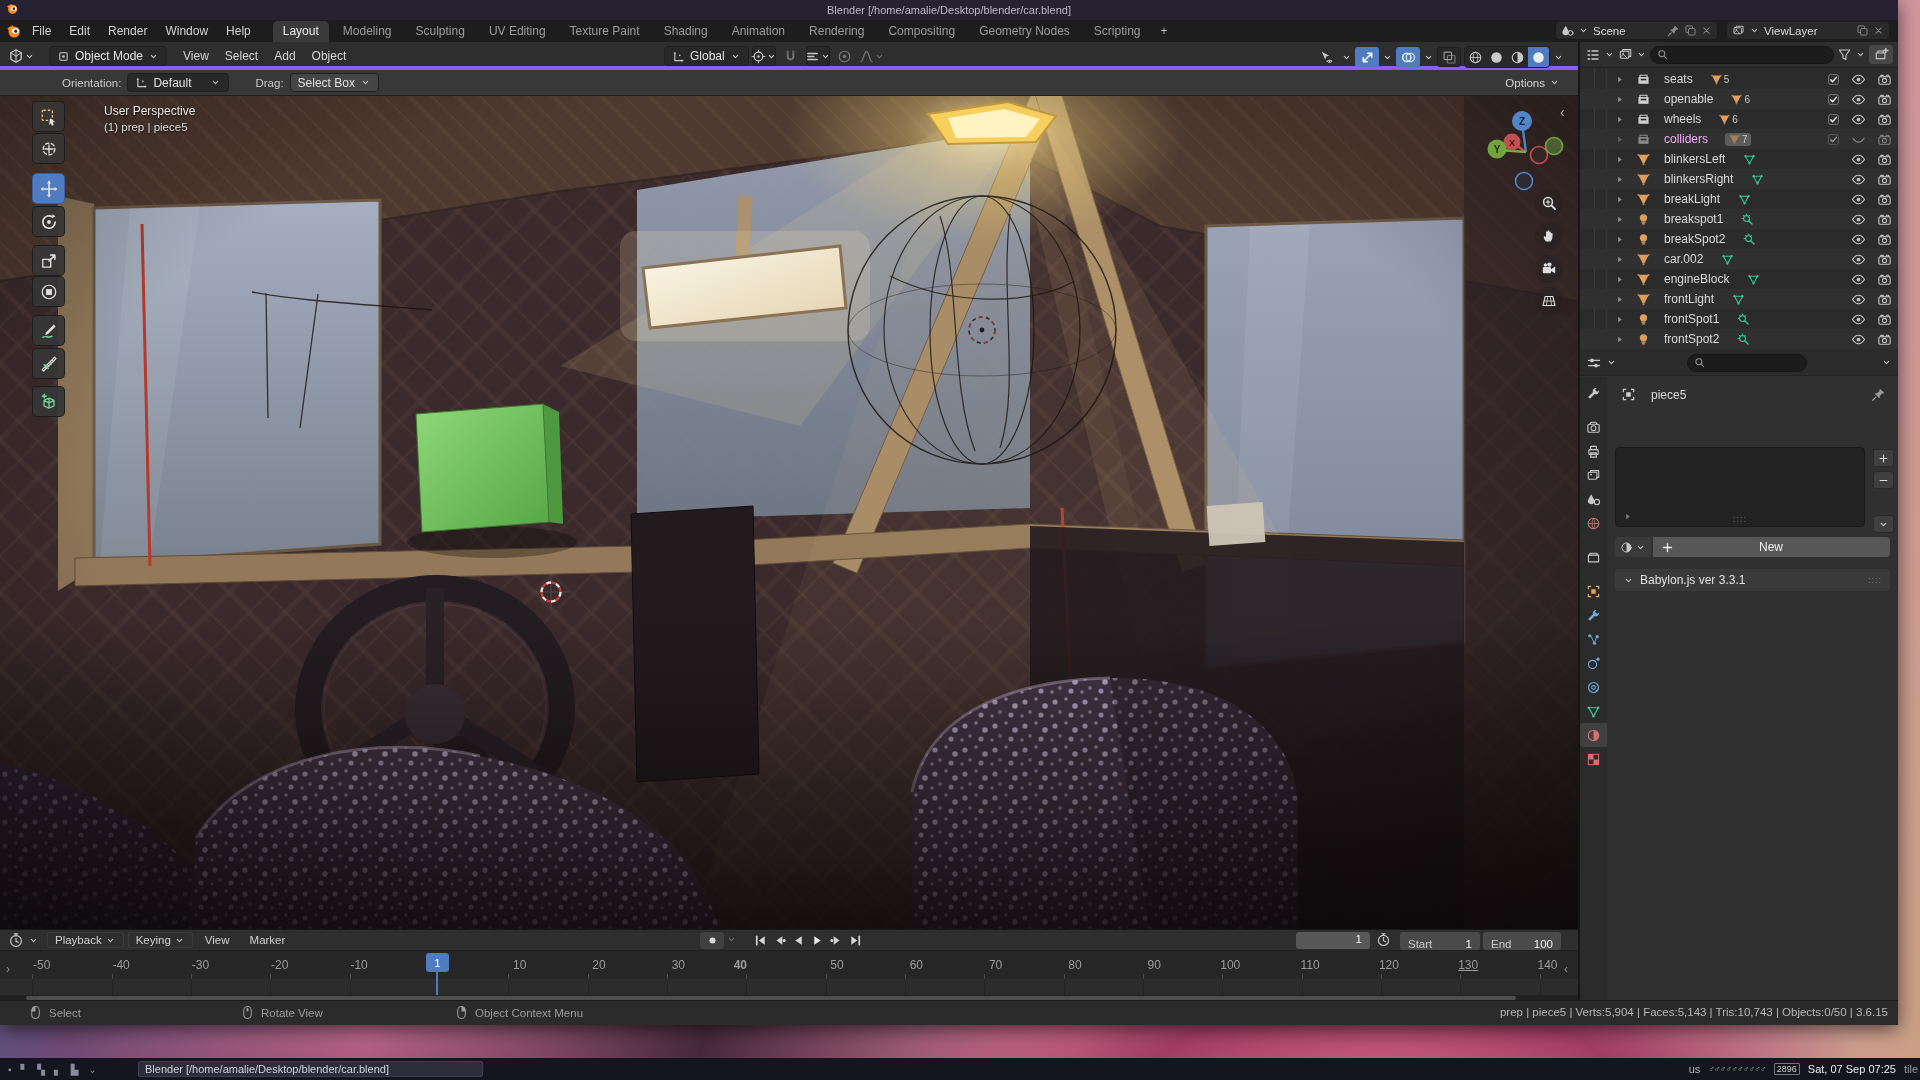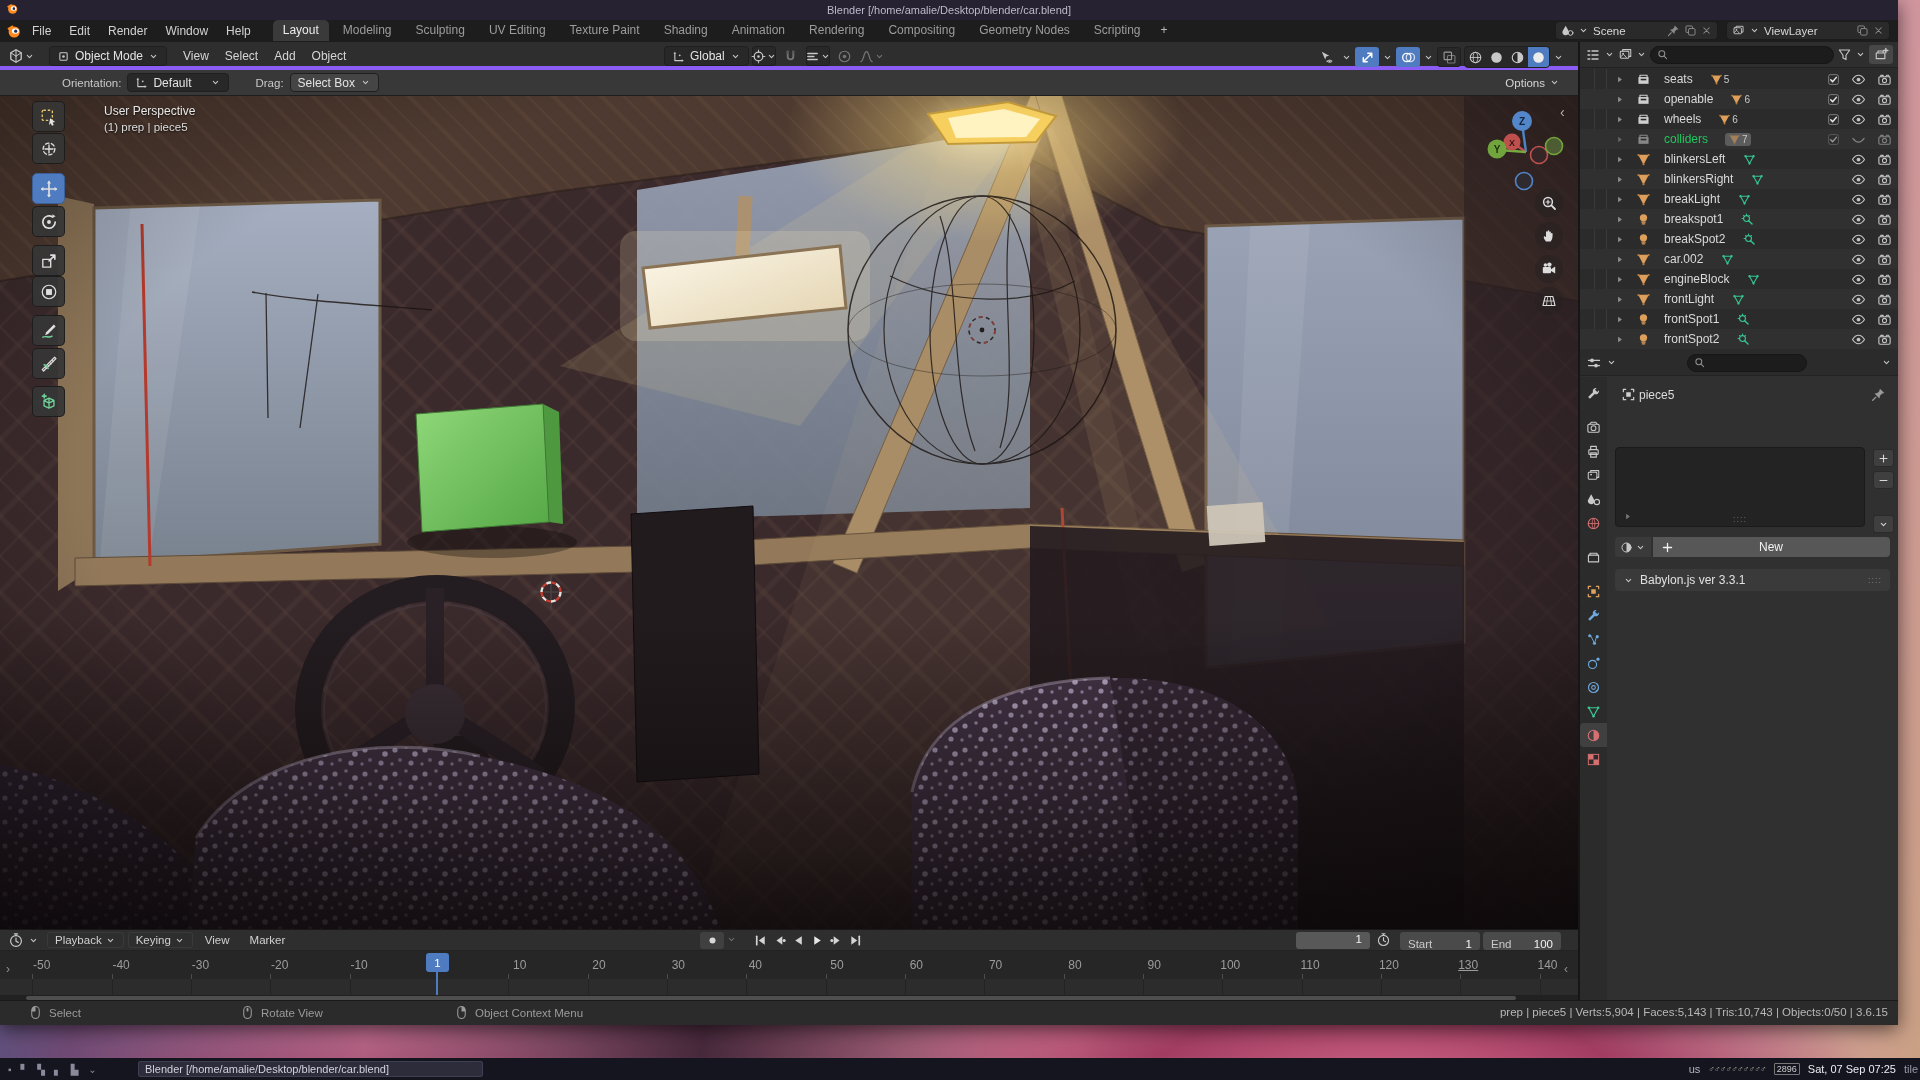--- a/index.html
+++ b/index.html
@@ -15,21 +15,21 @@
       linear-gradient(100deg,#3c5e92 0%,#6f4a74 12%,#c06f91 26%,#47293c 42%,#e084a0 60%,#7d3f5c 74%,#d393a6 88%,#caa184 100%);}
   
   #blwin{position:absolute;left:0;top:20;width:1898px;height:1025px;background:#2b2b2b;box-shadow:0 4px 18px rgba(0,0,0,.6)}
   #titlebar{position:absolute;left:0;top:0;width:100%;height:20px;background:#262232;display:flex;align-items:center;justify-content:center}
   #titlebar .tt{font-size:11px;color:#bdb9c9}
   #titlebar .logo{position:absolute;left:6px;top:2px}
   
   #topbar{position:absolute;left:0;top:20px;width:100%;height:22px;background:#1d1d1d;display:flex;align-items:center;padding-left:6px}
   #tb-menus{display:flex;gap:18px;margin-left:10px}
   #tb-menus span{font-size:12px;color:#d2d2d2;cursor:default}
-  #tb-tabs{display:flex;gap:4px;margin-left:22px;align-items:flex-start;height:22px}
+  #tb-tabs{display:flex;gap:4px;margin-left:22px;align-items:center;height:22px}
   #tb-tabs .tab{font-size:12px;color:#9c9c9c;padding:3px 10px 4px;border-radius:5px 5px 0 0}
   #tb-tabs .tab.active{background:#3a3a3a;color:#ececec}
   #tb-tabs .tab.plus{color:#bbb;padding:3px 6px 4px}
   .tb-right{position:absolute;right:8px;top:1px;display:flex;gap:8px}
   .idsel{height:19px;background:#2a2a2a;border:1px solid #1b1b1b;border-radius:4px;display:flex;align-items:center;gap:4px;padding:0 5px;font-size:11.5px;color:#d8d8d8}
   .idsel .dimi{opacity:.6}
   
   #vph{position:absolute;left:0;top:42px;width:1578px;height:28px;background:#2e2e2e;border-bottom:4px solid #8b5cf6}
   .vph-left{position:absolute;left:8px;top:4px;display:flex;align-items:center}
   .dd{background:#282828;border:1px solid #1f1f1f;border-radius:4px;height:20px;display:flex;align-items:center;gap:5px;padding:0 7px;font-size:12px;color:#e3e3e3}
@@ -65,38 +65,38 @@
   #outliner{position:absolute;left:1578px;top:42px;width:320px;height:308px;background:#2b2b2b;border-left:2px solid #161616}
   #outl-head{height:26px;background:#2e2e2e;display:flex;align-items:center;gap:3px;padding:0 5px;border-bottom:1px solid #222}
   .srch{flex:1;height:18px;background:#1c1c1c;border:1px solid #161616;border-radius:9px;display:flex;align-items:center;padding:0 6px;gap:4px}
   .sqbtn{background:#474747;border-radius:3px;width:24px;height:19px;display:flex;align-items:center;justify-content:center}
   #outliner-rows{position:absolute;top:27px;left:0;right:0;
     background-image:linear-gradient(#3a3a3a,#3a3a3a),linear-gradient(#3a3a3a,#3a3a3a);
     background-size:1px 100%,1px 100%;background-position:14px 0,26px 0;background-repeat:no-repeat}
   .orow{height:20px;display:flex;align-items:center;padding-left:34px;padding-right:6px;gap:11px}
   .orow:nth-child(even){background:#303030}
   .olabel{font-size:12px;color:#dadada;margin-left:2px}
-  .orow.dimrow .olabel{color:#22c55e}
+  .orow.dimrow .olabel{color:#f0abfc}
   .orow.dimrow .i{opacity:.55}
   .obadge{display:flex;align-items:center;gap:1px;margin-left:6px}
   .obadge .bnum{font-size:10px;color:#c9c9c9}
   .obadge.sel{background:#5c5c5c;border-radius:3px;padding:0 3px}
   .odata{margin-left:7px}
   .ospace{flex:1}
   .ochk-ph{width:14px}
   
   #proppanel{position:absolute;left:1578px;top:350px;width:320px;height:675px;background:#303030;border-left:2px solid #161616}
   #prop-head{height:26px;background:#2b2b2b;display:flex;align-items:center;padding:0 6px;gap:4px;border-bottom:1px solid #232323}
   #prop-head .srch{flex:none;width:120px;margin-left:66px}
   #prop-tabs{position:absolute;left:0;top:27px;width:27px;bottom:0;background:#2b2b2b;display:flex;flex-direction:column;align-items:center;padding-top:4px}
   .ptab{width:27px;height:24px;display:flex;align-items:center;justify-content:center}
   .ptab.active{background:#404040;border-radius:4px 0 0 4px}
   .ptab.gap{margin-top:10px}
   #prop-content{position:absolute;left:27px;top:27px;right:0;bottom:0}
-  .crumb{display:flex;align-items:center;gap:3px;padding:10px 12px 0 14px}
+  .crumb{display:flex;align-items:center;gap:15px;padding:10px 12px 0 14px}
   .crumb .nm{font-size:12px;color:#dcdcdc}
   .crumb .pin{margin-left:auto}
   .slotsbox{position:absolute;left:8px;top:70px;width:250px;height:80px;background:#232323;border:1px solid #1a1a1a;border-radius:4px}
   .slotsbox .tri{position:absolute;left:6px;bottom:4px}
   .slotsbox .grip{position:absolute;left:50%;bottom:2px;transform:translateX(-50%);color:#6a6a6a;font-size:9px;letter-spacing:1px}
   .sidecol{position:absolute;left:266px;top:72px;display:flex;flex-direction:column;gap:4px}
   .sq{width:21px;height:18px;background:#3f3f3f;border:1px solid #2a2a2a;border-radius:3px;display:flex;align-items:center;justify-content:center}
   .sq.ch{margin-top:22px}
   .newrow{position:absolute;left:8px;top:160px;right:8px;height:20px;display:flex;gap:2px}
   .browse{width:36px;background:#3a3a3a;border-radius:4px 0 0 4px;display:flex;align-items:center;justify-content:center;gap:2px}
@@ -1766,21 +1766,21 @@
         <span class="tickmark" style="left: 270.428px;"></span>
         <span class="tick" style="left: 331.748px;">-10</span>
         <span class="tickmark" style="left: 349.748px;"></span>
         <span class="tickmark" style="left: 437px;"></span>
         <span class="tick" style="left: 490.388px;">10</span>
         <span class="tickmark" style="left: 508.388px;"></span>
         <span class="tick" style="left: 569.708px;">20</span>
         <span class="tickmark" style="left: 587.708px;"></span>
         <span class="tick" style="left: 649.028px;">30</span>
         <span class="tickmark" style="left: 667.028px;"></span>
-        <span class="tick" style="left: 726px;">40</span>
+        <span class="tick" style="left: 711px; font-weight: bold;">40</span>
         <span class="tickmark" style="left: 746.348px;"></span>
         <span class="tick" style="left: 807.668px;">50</span>
         <span class="tickmark" style="left: 825.668px;"></span>
         <span class="tick" style="left: 886.988px;">60</span>
         <span class="tickmark" style="left: 904.988px;"></span>
         <span class="tick" style="left: 966.308px;">70</span>
         <span class="tickmark" style="left: 984.308px;"></span>
         <span class="tick" style="left: 1045.63px;">80</span>
         <span class="tickmark" style="left: 1063.63px;"></span>
         <span class="tick" style="left: 1124.95px;">90</span>

